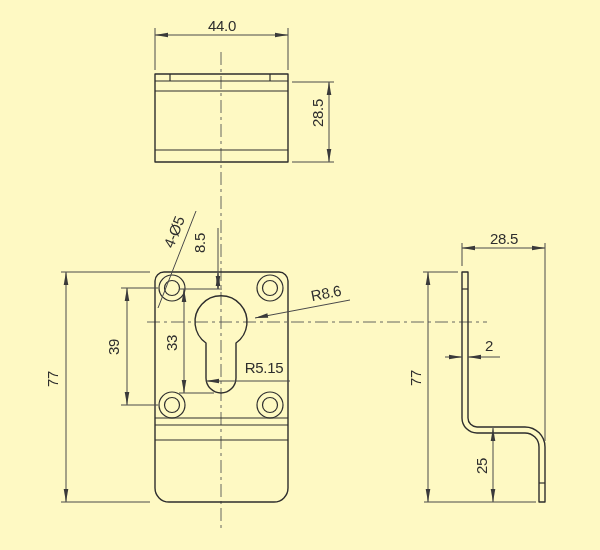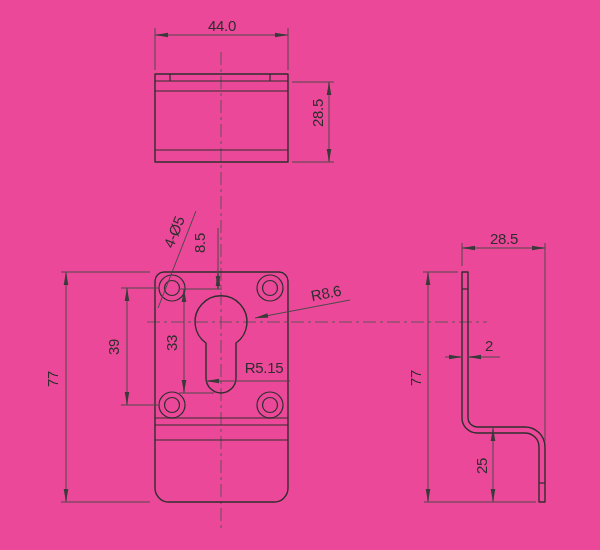--- a/index.html
+++ b/index.html
@@ -1,16 +1,16 @@
 <!DOCTYPE html>
 <html><head>
 <meta charset="utf-8">
 <style>
   html,body{margin:0;padding:0;background:#ffffff;}
-  .stage{width:600px;height:550px;position:relative;background:#ec4899;overflow:hidden;}
+  .stage{width:600px;height:550px;position:relative;background:#fef9c3;overflow:hidden;}
   svg{display:block;}
   svg text{
     font-family:"Liberation Sans", sans-serif;
     font-size:15px;
     fill:#2e2e2e;
     letter-spacing:-0.3px;
   }
   text.dim{text-anchor:middle;dominant-baseline:central;}
   .ol{fill:none;stroke:#2e2e2e;stroke-width:1.4;stroke-linejoin:round;stroke-linecap:round;}
   .ol2{fill:none;stroke:#2e2e2e;stroke-width:1.2;}

